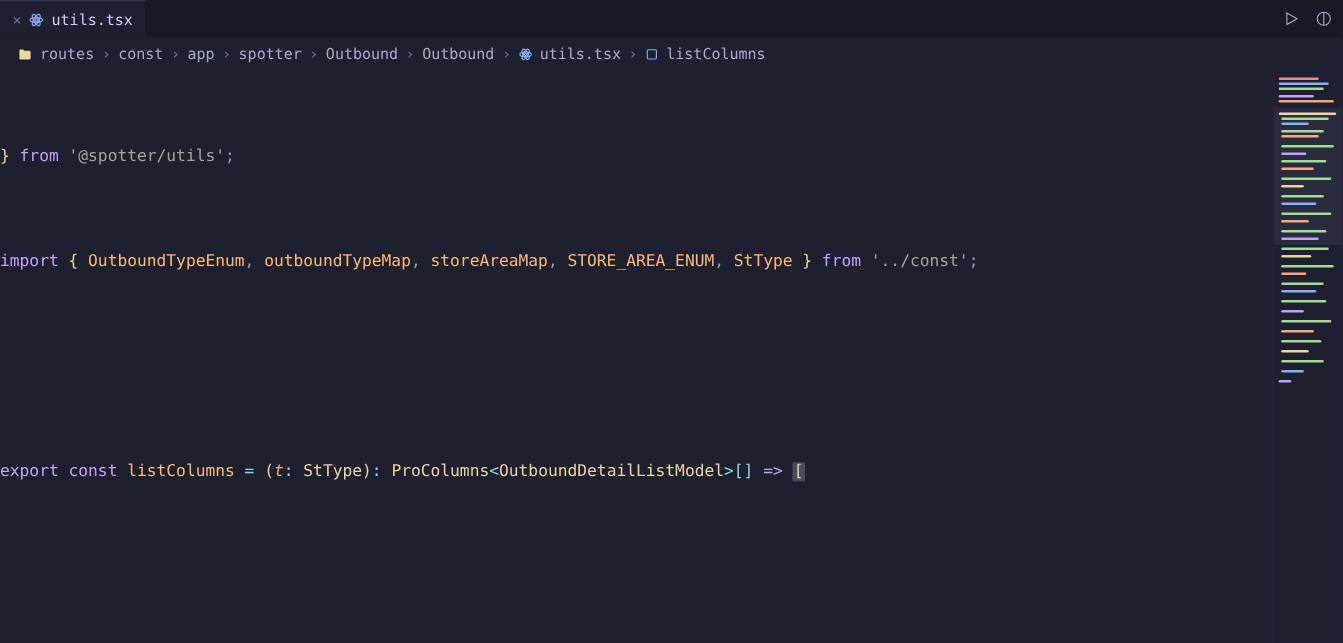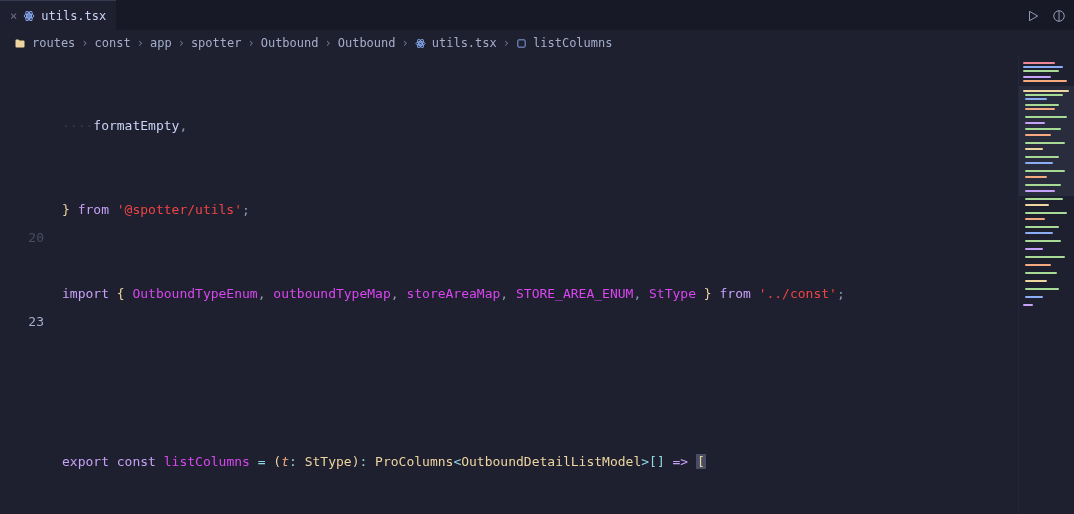--- a/index.html
+++ b/index.html
@@ -93,23 +93,23 @@
     background: rgba(202,211,245,0.07);
   }
   .mm-line {
     position: absolute;
     height: 2px;
     border-radius: 1px;
   }
 
   
   .c-kw { color: #c6a0f6; } 
-  .c-fn { color: #d946ef; } 
+  .c-fn { color: #fdba74; } 
   .c-type { color: #eed49f; } 
-  .c-str { color: #ef4444; } 
+  .c-str { color: #a3a3a3; } 
   .c-op { color: #91d7e3; } 
   .c-punc { color: #939ab7; } 
   .c-prop { color: #cad3f5; } 
   .c-param { color: #f5a97f; font-style: italic; } 
   .c-ws { color: #363a4f; }
   .c-br1 { color: #eed49f; }
   svg { display: inline-block; vertical-align: middle; }
 </style>
 </head>
 <body>
@@ -172,41 +172,22 @@
   <span class="sep">›</span>
   <span class="bc-icon" style="color:#8aadf4">
     <svg width="11" height="11" viewBox="0 0 24 24" fill="none" stroke="currentColor" stroke-width="2">
         <rect x="4" y="4" width="16" height="16" rx="2"></rect>
       </svg>
   </span>
   <span>listColumns</span>
 </div>
 
 <div class="editor-wrap">
-  <div class="gutter">
-    <div class="ln"></div>
-    <div class="ln"></div>
-    <div class="ln"></div>
-    <div class="ln"></div>
-    <div class="ln"></div>
-    <div class="ln"></div>
-    <div class="ln">20</div>
-    <div class="ln"></div>
-    <div class="ln"></div>
-    <div class="ln" style="color:#a5adcb">23</div>
-    <div class="ln"></div>
-    <div class="ln"></div>
-    <div class="ln"></div>
-    <div class="ln"></div>
-    <div class="ln"></div>
-    <div class="ln"></div>
-  </div>
 
   <div class="code">
-    <div class="row"><span class="c-ws">····</span><span class="c-prop">formatEmpty</span><span class="c-punc">,</span></div>
     <div class="row"><span class="c-br1">}</span><span class="c-kw"> from </span><span class="c-str">'@spotter/utils'</span><span class="c-punc">;</span></div>
     <div class="row"><span class="c-kw">import </span><span class="c-br1">{</span><span class="c-fn"> OutboundTypeEnum</span><span class="c-punc">, </span><span class="c-fn">outboundTypeMap</span><span class="c-punc">, </span><span class="c-fn">storeAreaMap</span><span class="c-punc">, </span><span class="c-fn">STORE_AREA_ENUM</span><span class="c-punc">, </span><span class="c-fn">StType</span><span class="c-br1"> }</span><span class="c-kw"> from </span><span class="c-str">'../const'</span><span class="c-punc">;</span></div>
     <div class="row"></div>
     <div class="row"><span class="c-kw">export </span><span class="c-kw">const </span><span class="c-fn">listColumns</span><span class="c-op"> = </span><span class="c-br1">(</span><span class="c-param">t</span><span class="c-op">: </span><span class="c-type">StType</span><span class="c-br1">)</span><span class="c-op">: </span><span class="c-type">ProColumns</span><span class="c-op">&lt;</span><span class="c-type">OutboundDetailListModel</span><span class="c-op">&gt;</span><span class="c-op">[]</span><span class="c-kw"> =&gt; </span><span class="c-br1" style="background:#494d64; padding:0 1px;">[</span></div>
     
     
     
     
     
     

